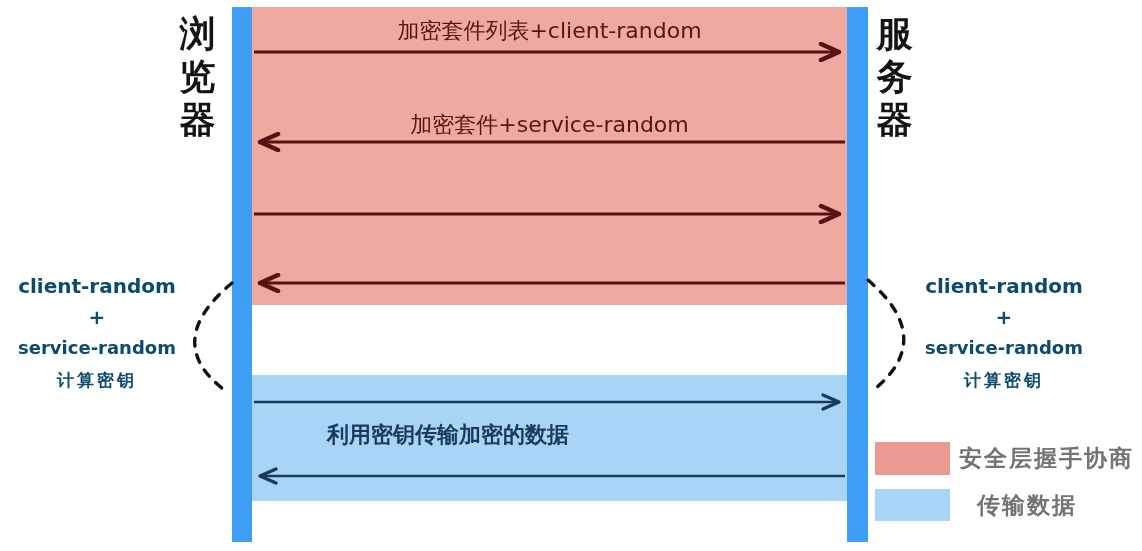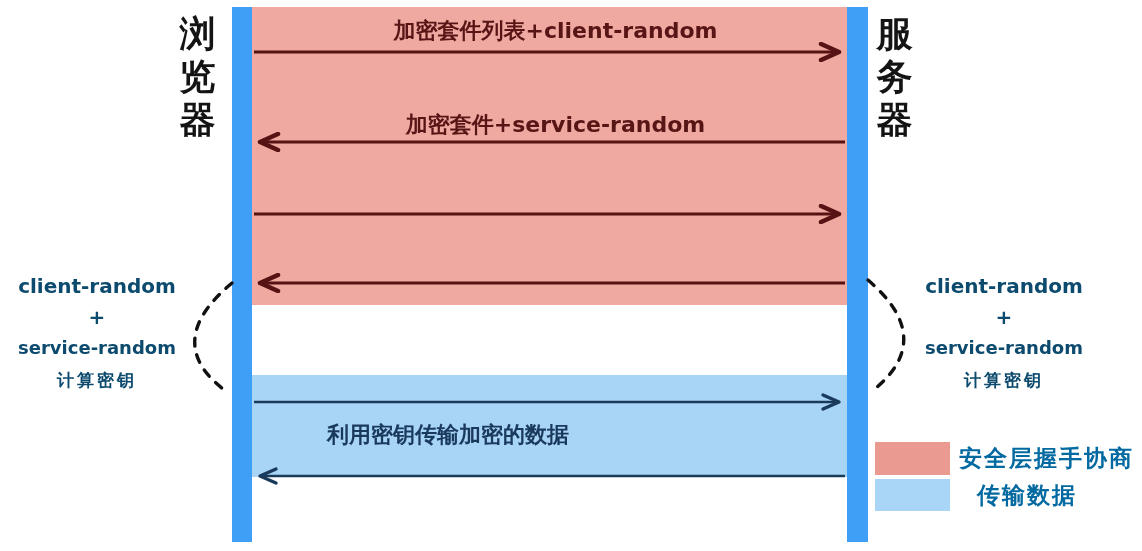--- a/index.html
+++ b/index.html
@@ -9,31 +9,31 @@
   }
 
   
   .lifeline{position:absolute;top:7px;height:535px;width:20px;background:#3f9ef5;}
   .lifeline.left{left:232px;}
   .lifeline.right{left:847px;width:21px;}
 
   
   .band{position:absolute;left:252px;width:595px;}
   .band.handshake{top:7px;height:298px;background:#efa9a1;}
-  .band.transfer{top:375px;height:102px;background:#a8d4f5;}
+  .band.transfer{top:375px;height:126px;background:#a8d4f5;}
 
   
   .actor{position:absolute;top:12px;width:46px;text-align:center;
          font-size:36px;line-height:43px;font-weight:600;color:#141414;letter-spacing:1px;}
   .actor.left{left:175px;}
   .actor.right{left:872px;}
 
   
-  .msg-label{position:absolute;left:6px;width:595px;text-align:center;
-             font-size:22px;font-weight:700;color:#571515;white-space:nowrap;}
+  .msg-label{position:absolute;left:0;width:595px;text-align:center;
+             font-size:22px;font-weight:400;color:#571515;white-space:nowrap;}
   .msg-label.l1{top:9px;}
   .msg-label.l2{top:103px;}
   .msg-label.l3{top:168px;}
   .msg-label.l4{top:239px;}
   .transfer-label{position:absolute;left:0;top:45px;width:392px;text-align:center;
                   font-size:22px;font-weight:600;color:#1a3a5c;white-space:nowrap;}
 
   
   .arrow{position:absolute;left:2px;width:591px;height:20px;}
   .arrow svg{display:block;}
@@ -50,25 +50,25 @@
   .keynote.left{left:3px;width:188px;}
   .keynote.right{left:908px;width:192px;}
   .keynote .ln1{font-size:20px;line-height:31px;}
   .keynote .ln2{font-size:20px;line-height:30px;}
   .keynote .ln3{font-size:18px;line-height:32px;}
   .keynote .ln4{font-size:17px;line-height:32px;letter-spacing:3px;}
 
   
   .legend-row{position:absolute;display:flex;align-items:center;}
   .legend-row.r1{left:875px;top:442px;}
-  .legend-row.r2{left:875px;top:479px;}
+  .legend-row.r2{left:875px;top:489px;}
   .swatch{width:75px;height:33px;}
   .swatch.hs{background:#eb9a91;}
   .swatch.tr{background:#a9d6f7;height:32px;}
-  .legend-label{margin-left:9px;font-size:23px;font-weight:600;color:#0369a1;white-space:nowrap;letter-spacing:2px;}
+  .legend-label{margin-left:9px;font-size:23px;font-weight:600;color:#737373;white-space:nowrap;letter-spacing:2px;}
   .legend-row.r2 .legend-label{margin-left:27px;}
 </style>
 </head>
 <body>
 
 <div class="canvas">
 
   <div class="band handshake">
     <div class="msg-label l1">加密套件列表+client-random</div>
     <div class="arrow a1">

